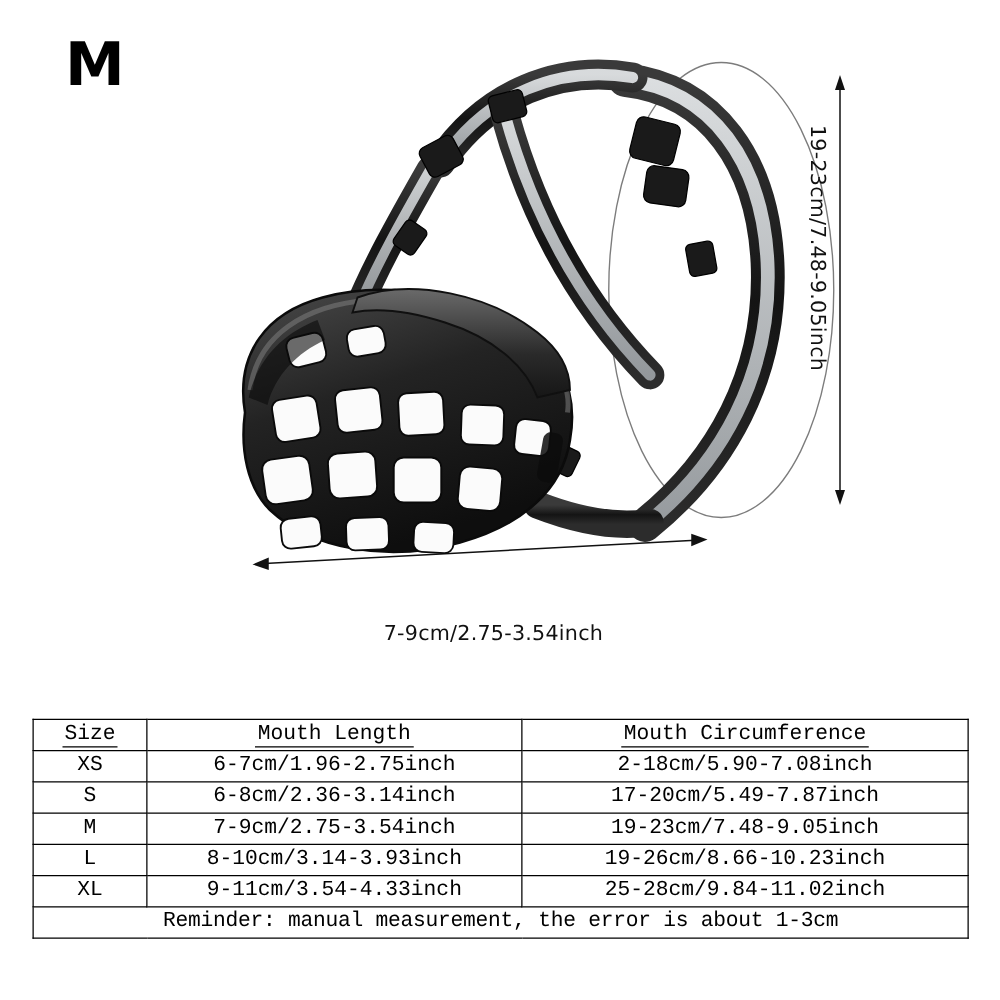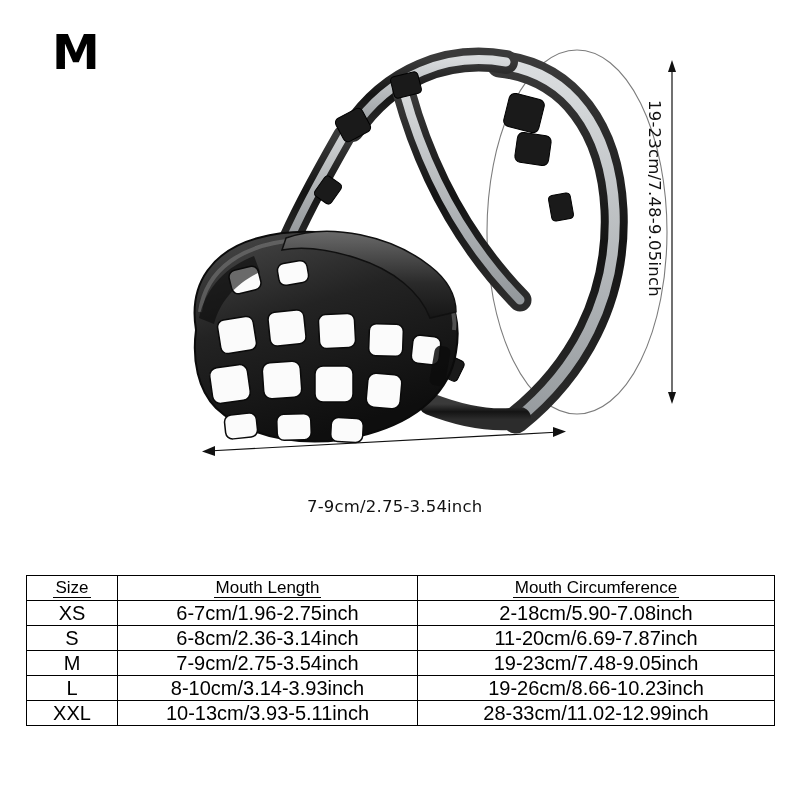--- a/index.html
+++ b/index.html
@@ -65,27 +65,27 @@
   .size-table-wrap {
     position: absolute;
     left: 26px;
     top: 575px;
     width: 748px;
   }
   table.size-table {
     width: 748px;
     border-collapse: collapse;
     table-layout: fixed;
-    font-family: Liberation Sans, sans-serif;
+    font-family: Liberation Mono, monospace;
   }
   table.size-table td, table.size-table th {
     border: 1px solid #000;
     text-align: center;
     font-weight: normal;
-    font-size: 20px;
+    font-size: 17px;
     color: #000;
     height: 25px;
     padding: 0 2px;
     line-height: 1.15;
   }
   table.size-table th {
     font-size: 17px;
   }
   .col-size  { width: 91px; }
   .col-len   { width: 300px; }
@@ -237,34 +237,37 @@
       </thead>
       <tbody>
         <tr>
           <td>XS</td>
           <td>6-7cm/1.96-2.75inch</td>
           <td>2-18cm/5.90-7.08inch</td>
         </tr>
         <tr>
           <td>S</td>
           <td>6-8cm/2.36-3.14inch</td>
-          <td>11-20cm/6.69-7.87inch</td>
+          <td>17-20cm/5.49-7.87inch</td>
         </tr>
         <tr>
           <td>M</td>
           <td>7-9cm/2.75-3.54inch</td>
           <td>19-23cm/7.48-9.05inch</td>
         </tr>
         <tr>
           <td>L</td>
           <td>8-10cm/3.14-3.93inch</td>
           <td>19-26cm/8.66-10.23inch</td>
         </tr>
         <tr>
-          <td>XXL</td>
-          <td>10-13cm/3.93-5.11inch</td>
-          <td>28-33cm/11.02-12.99inch</td>
+          <td>XL</td>
+          <td>9-11cm/3.54-4.33inch</td>
+          <td>25-28cm/9.84-11.02inch</td>
+        </tr>
+        <tr>
+          <td class="reminder-cell" colspan="3">Reminder: manual measurement, the error is about 1-3cm</td>
         </tr>
       </tbody>
     </table>
   </div>
 
 </div>
 
 </body></html>

